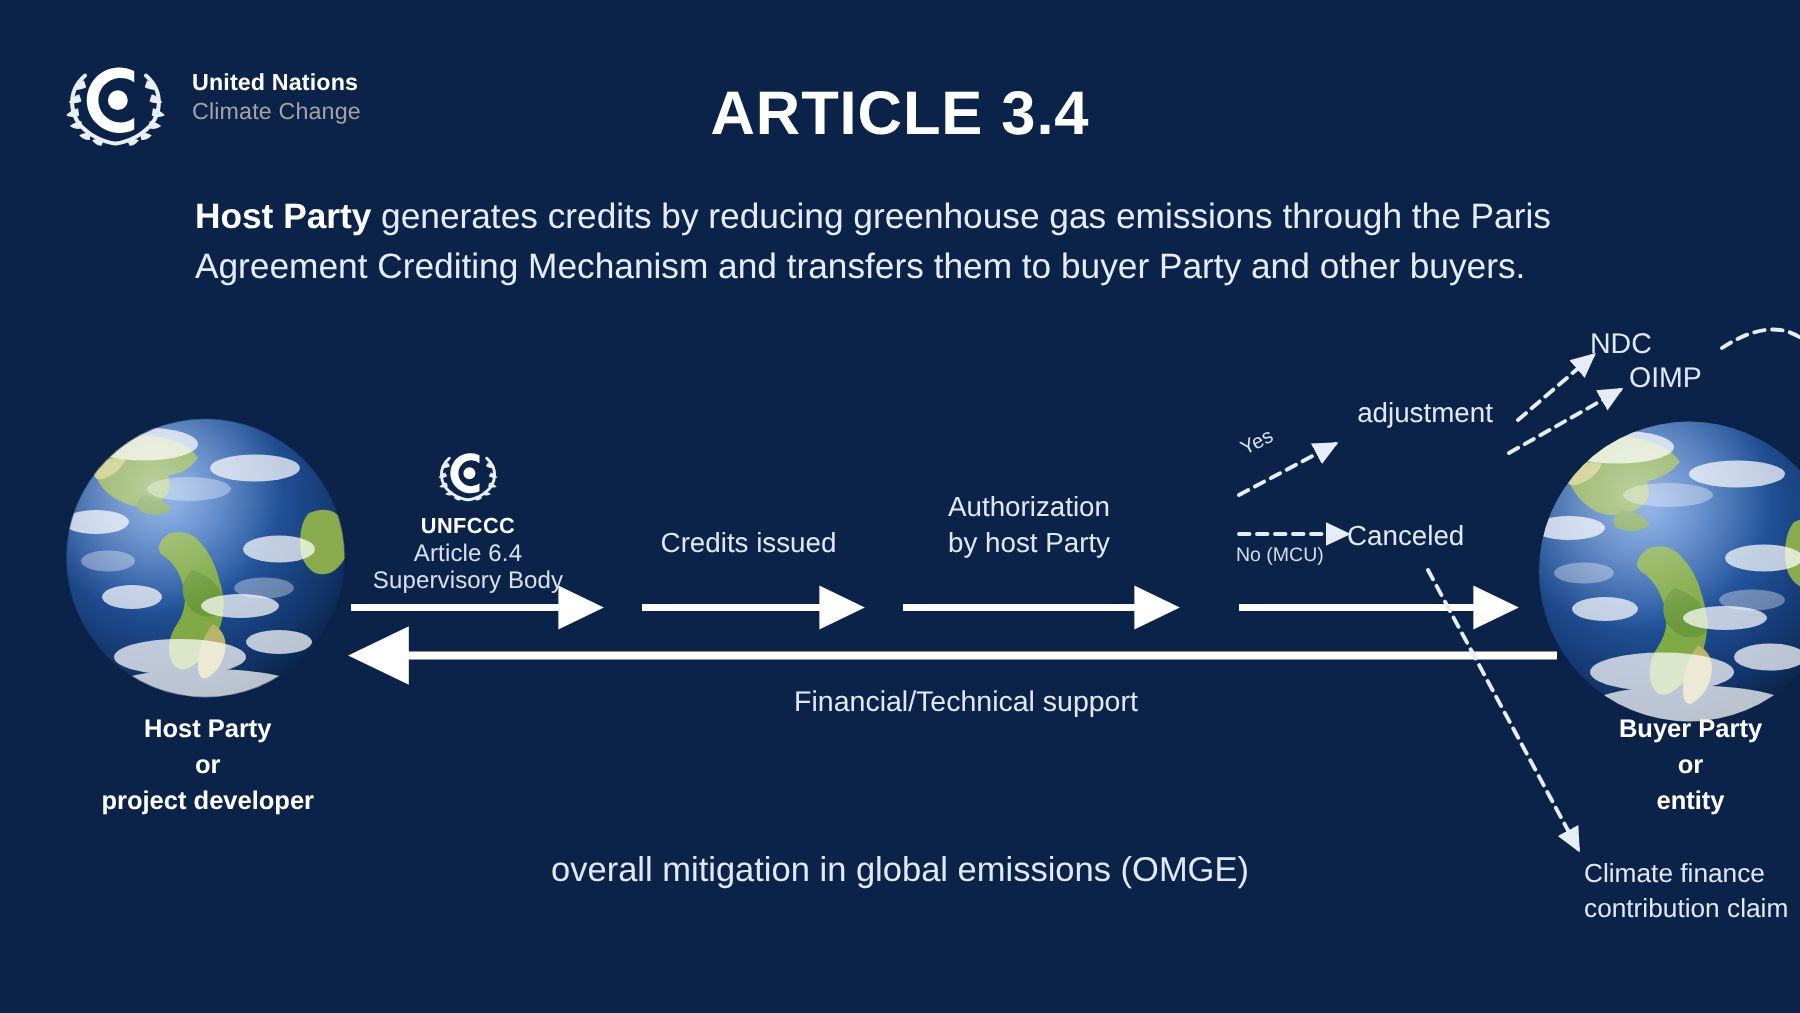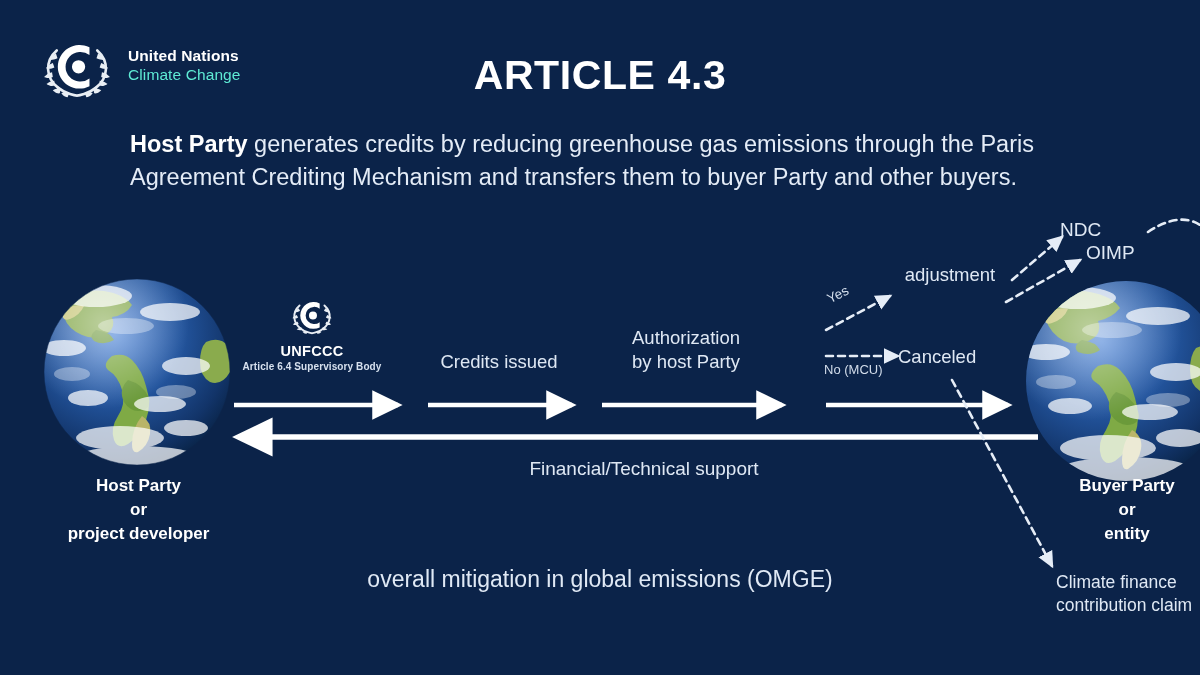--- a/index.html
+++ b/index.html
@@ -11,21 +11,21 @@
     color:#e8eef7;
     position:relative;
   }
   #stage { position:relative; width:1200px; height:675px; overflow:hidden; }
 
   
   .brand { position:absolute; left:38px; top:30px; display:flex; align-items:center; gap:12px; }
   .brand-mark { width:78px; height:72px; display:block; }
   .brand-text { line-height:1.22; }
   .brand-l1 { font-size:15.5px; font-weight:bold; color:#ffffff; letter-spacing:.1px; }
-  .brand-l2 { font-size:15.5px; font-weight:400; color:#5eead4; letter-spacing:.1px; }
+  .brand-l2 { font-size:15.5px; font-weight:400; color:#a3a3a3; letter-spacing:.1px; }
 
   .page-title {
     position:absolute; left:0; right:0; top:52px;
     text-align:center; font-size:41px; font-weight:bold;
     letter-spacing:.6px; color:#ffffff;
   }
 
   .subtitle {
     position:absolute; left:130px; top:128px; width:940px;
     text-align:left; font-size:23.5px; line-height:1.42;
@@ -37,21 +37,21 @@
     position:absolute; text-align:center; font-weight:bold;
     font-size:17px; line-height:1.42; color:#ffffff;
   }
   .party-host  { left:26px;  top:474px; width:225px; }
   .party-buyer { left:1032px; top:474px; width:190px; }
 
   
   .unfccc { position:absolute; left:232px; top:293px; width:160px; text-align:center; }
   .unfccc-mark { width:48px; height:44px; display:block; margin:0 auto 6px; }
   .unfccc-name { font-size:14.5px; font-weight:bold; color:#ffffff; letter-spacing:.3px; }
-  .unfccc-sub  { font-size:10px; font-weight:700; color:#d6e0ee; margin-top:2px; letter-spacing:.1px; }
+  .unfccc-sub  { font-size:16px; font-weight:400; color:#d6e0ee; margin-top:2px; letter-spacing:.1px; }
 
   
   .flow-label {
     position:absolute; text-align:center; font-size:18.5px;
     line-height:1.28; color:#dfe8f4; font-weight:400;
   }
   .lbl-credits  { left:413px; top:350px; width:172px; }
   .lbl-auth     { left:600px; top:326px; width:172px; }
   .lbl-support  { left:400px; top:457px; width:488px; font-size:19px; }
   .lbl-corresp  { left:866px; top:263px; width:168px; }
@@ -103,21 +103,21 @@
       <path d="M66 22 A28 28 0 1 0 66 72 L66 62 A19 19 0 1 1 66 32 Z" fill="#ffffff"></path>
       <circle cx="52" cy="47" r="10" fill="#ffffff"></circle>
       <circle cx="52" cy="47" r="10" fill="none" stroke="#0b2349" stroke-width="3"></circle>
     </svg>
     <div class="brand-text">
       <div class="brand-l1">United Nations</div>
       <div class="brand-l2">Climate Change</div>
     </div>
   </div>
 
-  <div class="page-title">ARTICLE 4.3</div>
+  <div class="page-title">ARTICLE 3.4</div>
 
   <div class="subtitle">
     <b>Host Party</b><span> generates credits by reducing greenhouse gas emissions through the Paris Agreement Crediting Mechanism and transfers them to buyer Party and other buyers.</span>
   </div>
 
   <svg class="layer">
     <defs>
 
       <radialGradient id="oceanG" cx="38%" cy="30%" r="78%">
         <stop offset="0%" stop-color="#4f86d8"></stop>

